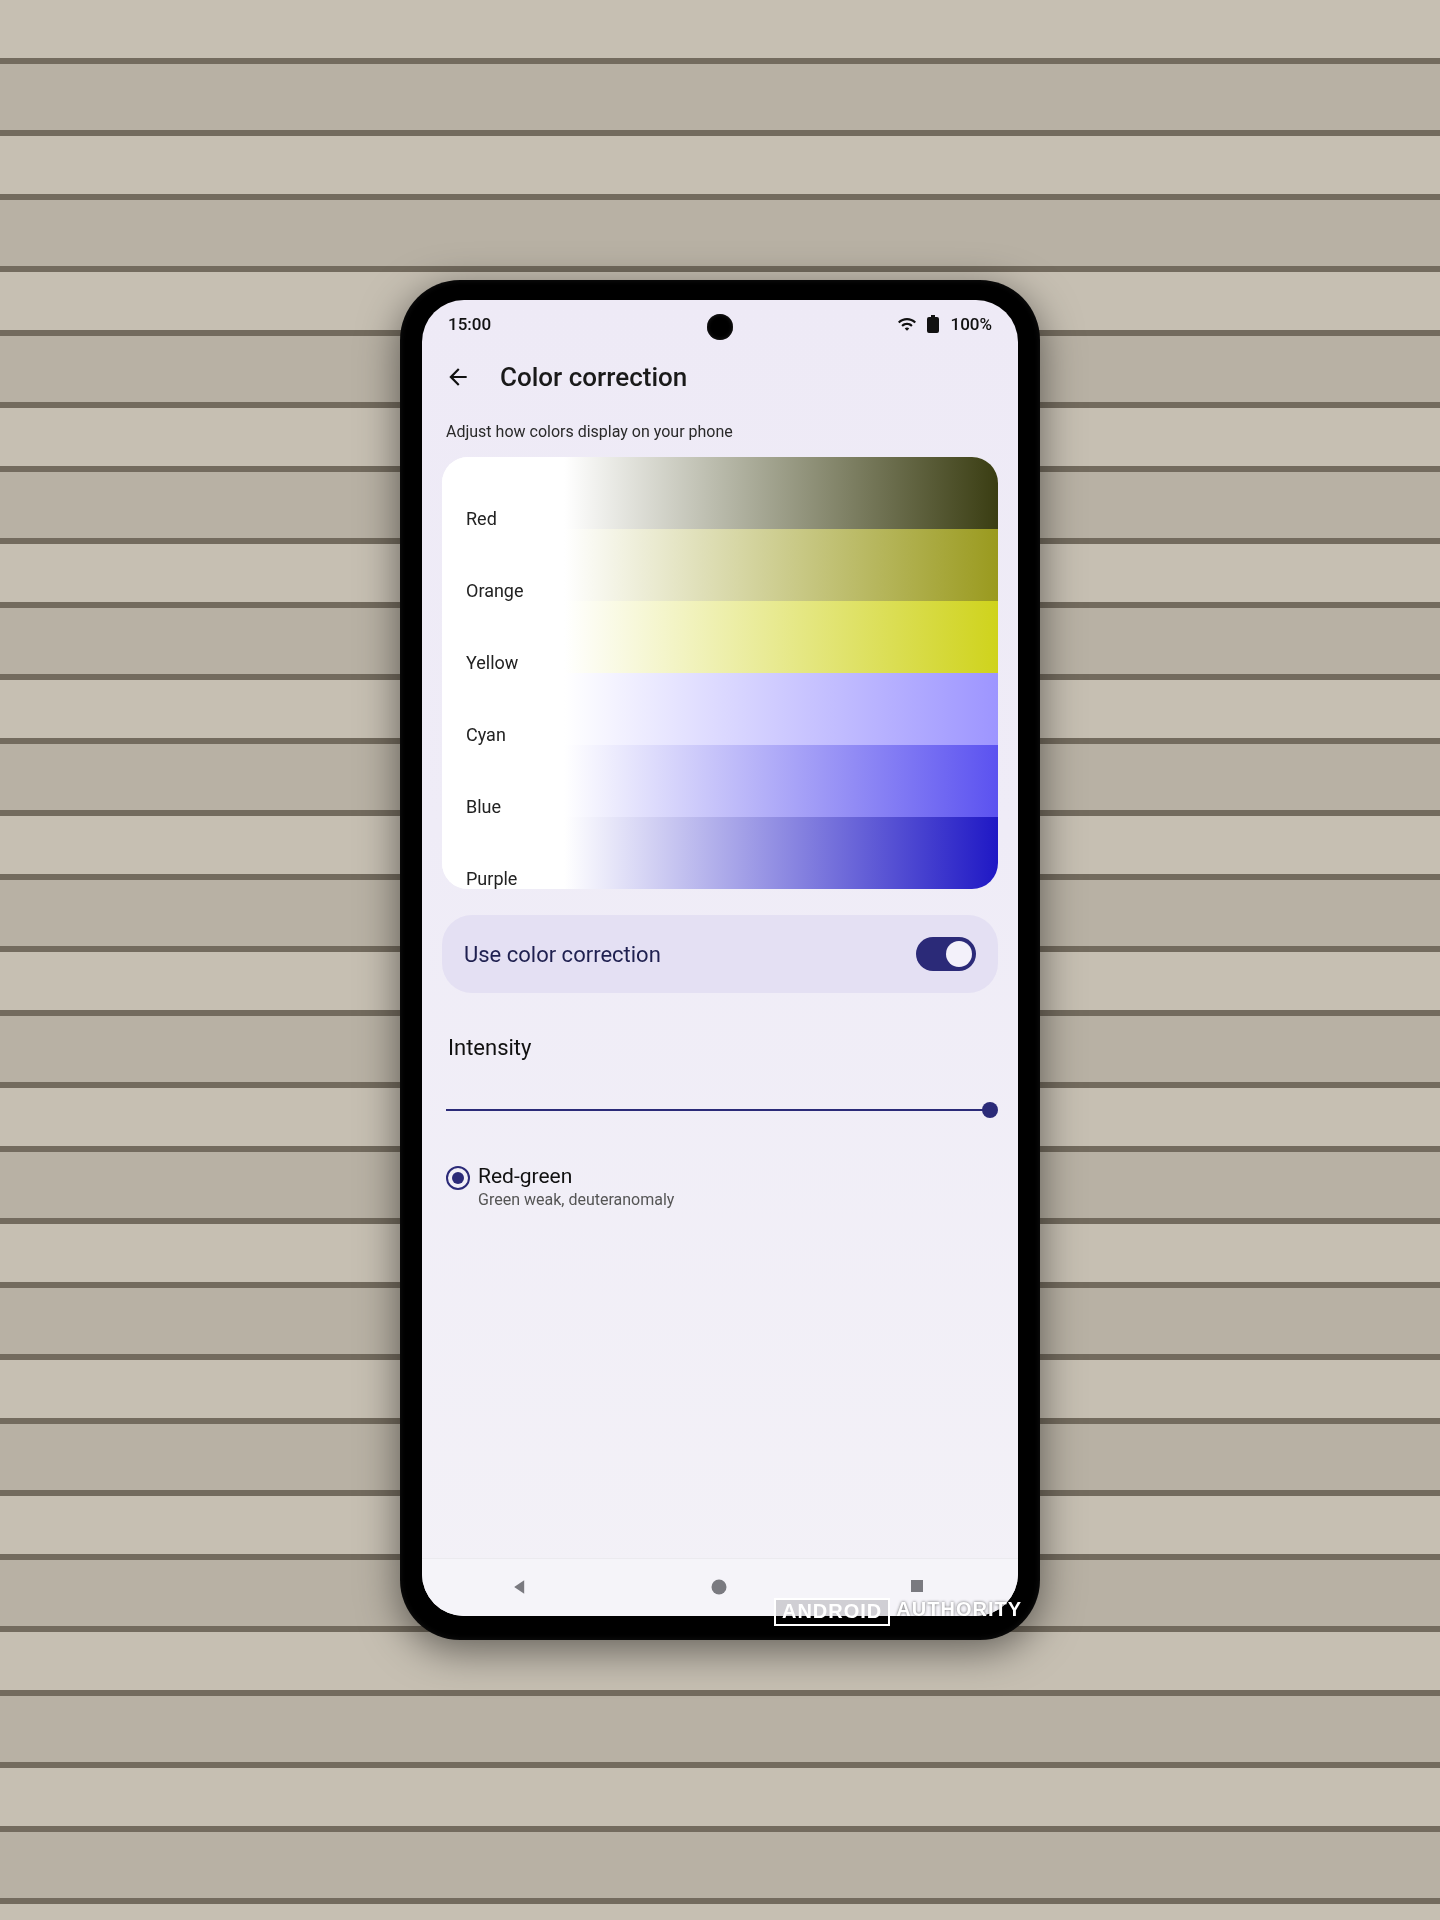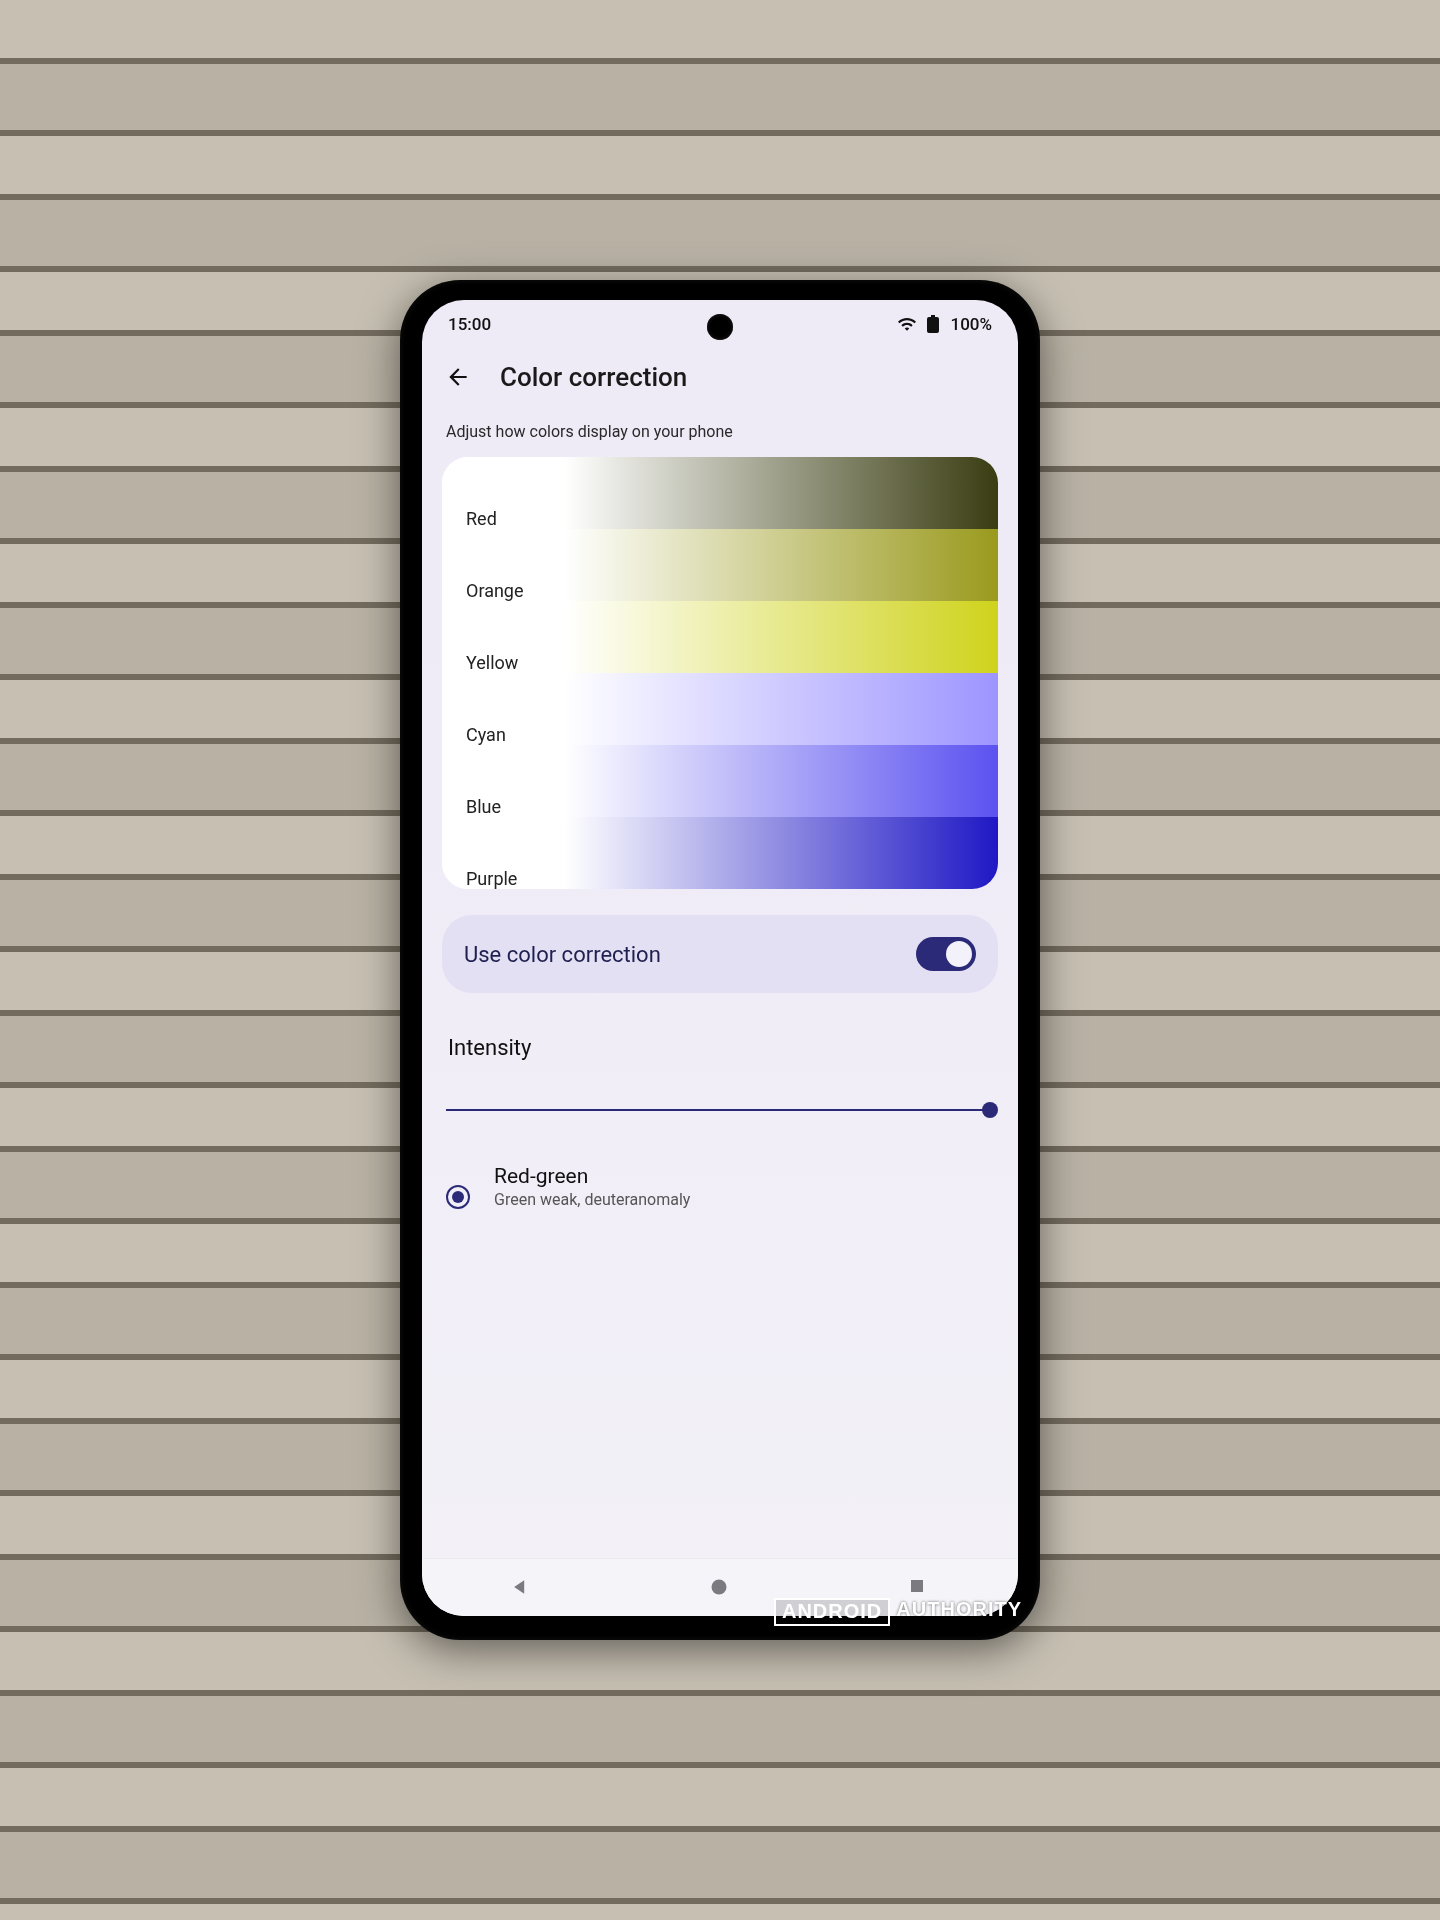--- a/index.html
+++ b/index.html
@@ -180,22 +180,22 @@
     top: 50%;
     width: 16px; height: 16px;
     background: #2b2a78;
     border-radius: 50%;
     transform: translateY(-50%);
   }
 
   .radio-row {
     margin-top: 44px;
     display: flex;
-    align-items: flex-end;
-    gap: 24px;
+    align-items: flex-start;
+    gap: 8px;
     padding-left: 4px;
   }
   .radio {
     margin-top: 2px;
     width: 24px; height: 24px;
     border: 2.5px solid #2b2a78;
     border-radius: 50%;
     display: flex; align-items: center; justify-content: center;
   }
   .radio .dot { width: 12px; height: 12px; background:#2b2a78; border-radius:50%; }

